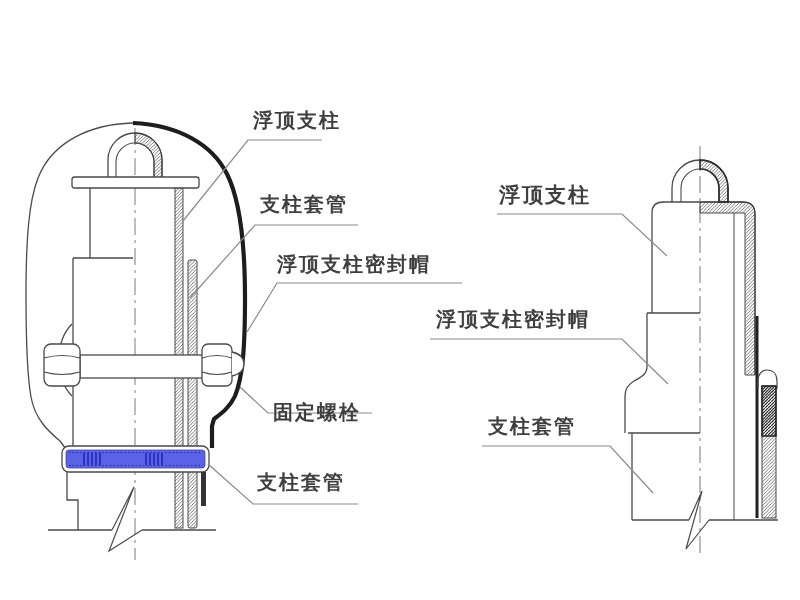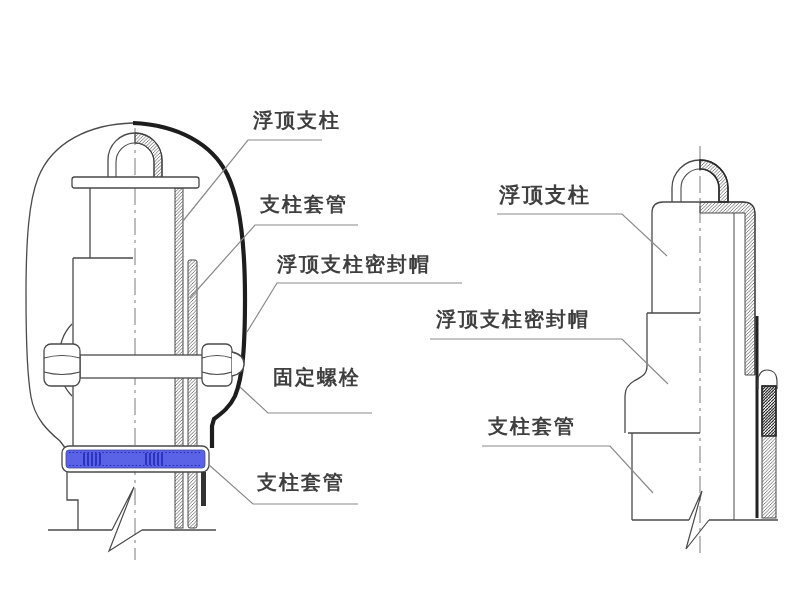--- a/index.html
+++ b/index.html
@@ -14,21 +14,21 @@
     font-size:20px;
     font-weight:bold;
     letter-spacing:2px;
     color:#3f3f3f;
     white-space:nowrap;
     line-height:1;
   }
   .lbl-l1{left:253px;top:110px;}
   .lbl-l2{left:260px;top:194px;}
   .lbl-l3{left:277px;top:254px;}
-  .lbl-l4{left:273px;top:367px;}
+  .lbl-l4{left:273px;top:402px;}
   .lbl-l5{left:257px;top:472px;}
   .lbl-r1{left:499px;top:184px;font-size:21px;}
   .lbl-r2{left:436px;top:309px;}
   .lbl-r3{left:488px;top:416px;}
 </style>
 </head>
 <body>
 
 <div id="stage">
 

